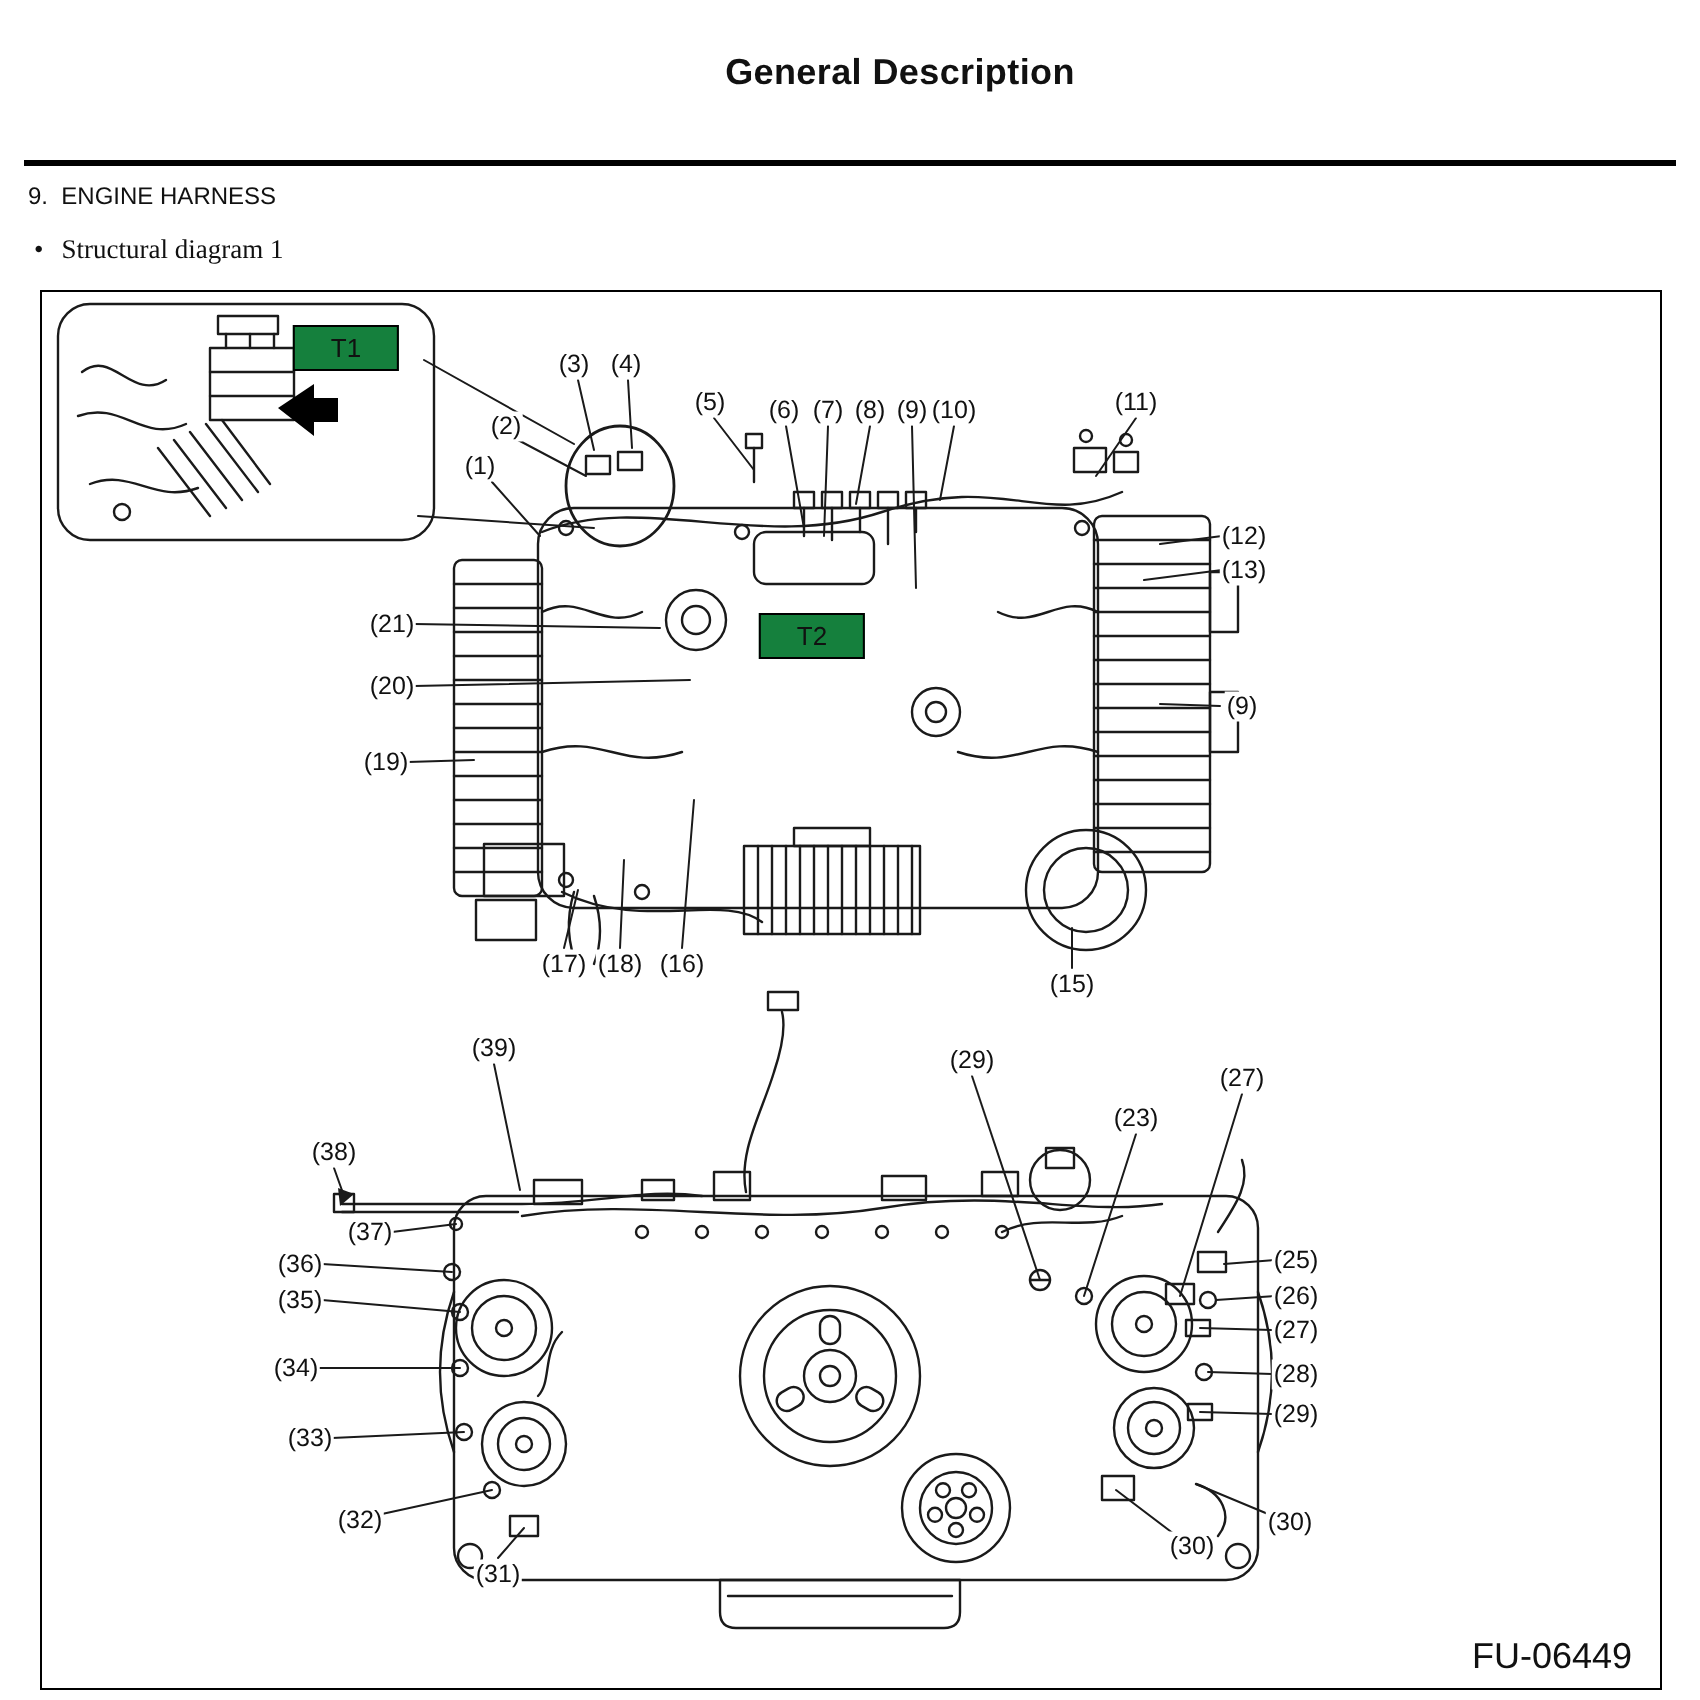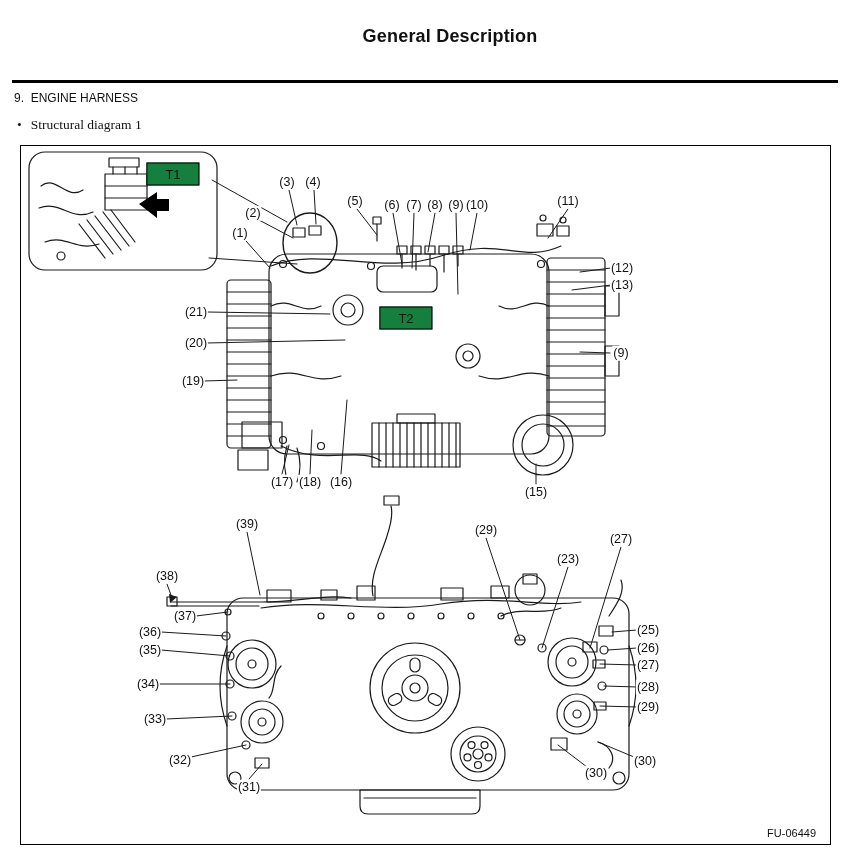--- a/index.html
+++ b/index.html
@@ -11,21 +11,21 @@
   .rule{position:absolute;top:80px;left:12px;right:12px;height:3px;background:#000;}
   .section{position:absolute;top:91px;left:14px;font-size:12px;font-weight:normal;white-space:pre;}
   .bullet{position:absolute;top:117px;left:17px;font-size:13.5px;font-family:Liberation Serif, serif;}
   .bullet::before{content:"•";margin-right:9px;}
   .frame{position:absolute;left:20px;top:145px;width:809px;height:698px;border:1px solid #000;background:#fff;}
   .frame svg{position:absolute;left:0;top:0;}
   .co{position:absolute;transform:translate(-50%,-50%);font-size:12.5px;line-height:1;
       background:#fff;padding:1px 1px;white-space:nowrap;}
   .tbox{position:absolute;transform:translate(-50%,-50%);border:1.3px solid #000;background:#15803d;
         font-size:13px;line-height:1;padding:4px 18px;}
-  .figcode{position:absolute;right:14px;bottom:5px;font-size:11px;}
+  .figcode{position:absolute;right:14px;bottom:5px;font-size:18px;}
 </style>
 </head>
 <body>
 
 <div class="page">
   <div class="title">General Description</div>
   <div class="rule"></div>
   <div class="section">9.  ENGINE HARNESS</div>
   <div class="bullet">Structural diagram 1</div>
 

